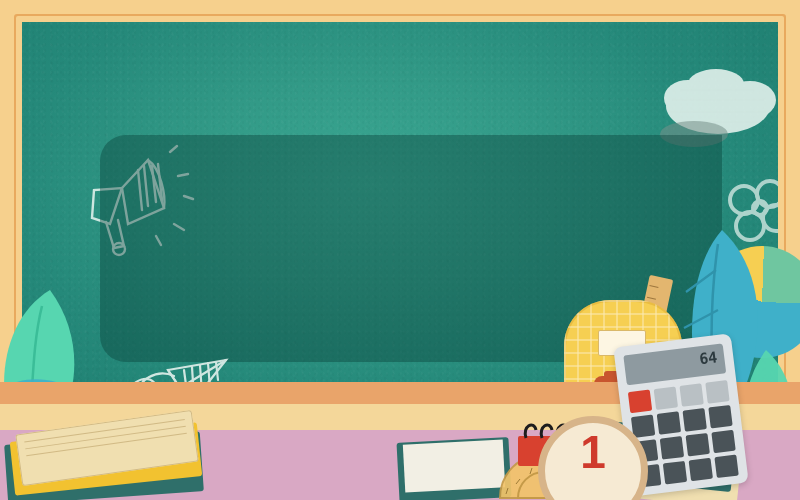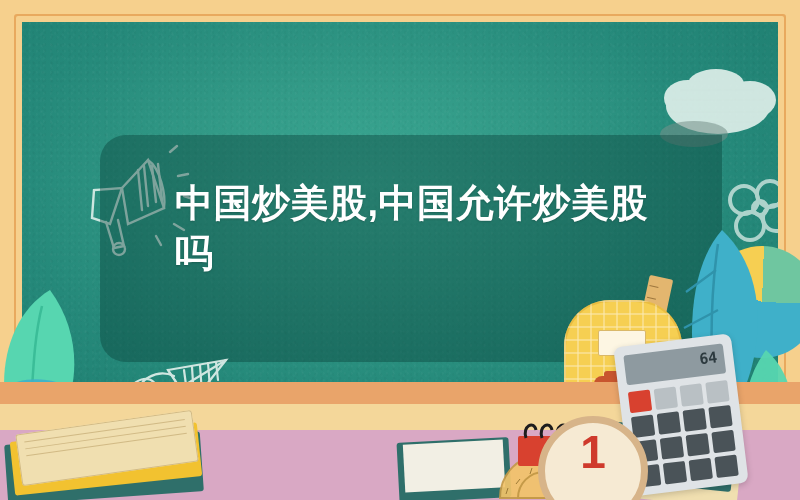--- a/index.html
+++ b/index.html
@@ -192,21 +192,20 @@
       <g stroke="#eef7f3" stroke-width="2.2" fill="none" stroke-linecap="round">
         <path d="M46,18 L104,8 L66,56 L58,36 Z"></path>
         <path d="M46,18 L58,36 L66,56"></path>
         <path d="M104,8 L58,36"></path>
         <path d="M62,18 L66,48 M70,15 L72,46 M78,13 L80,42 M86,11 L88,36 M94,10 L96,28"></path>
         <path d="M2,48 C10,24 30,22 34,34 C37,44 22,50 18,40 C14,30 34,16 52,24"></path>
       </g>
     </svg>
   </div>
 
-  <div class="headline">中国炒美股,中国允许炒美股吗</div>
 
   <svg style="position:absolute;left:-10px;top:280px;width:210px;height:220px;">
     <g>
       <path d="M60,10 C10,40 0,120 34,176 C84,150 104,70 60,10Z" fill="#57d6b0"></path>
       <path d="M52,26 C40,74 44,130 36,168" stroke="#3bbd98" stroke-width="2.5" fill="none"></path>
       <path d="M0,116 C36,86 92,98 112,140 C70,182 16,170 0,116Z" fill="#3fb0c9" opacity=".9"></path>
       <path d="M8,124 C44,126 84,136 106,146" stroke="#2f93ab" stroke-width="2.5" fill="none"></path>
       <path d="M-14,180 C26,134 98,136 124,176 C86,226 12,228 -14,180Z" fill="#57d6b0"></path>
       <path d="M-6,190 C40,178 92,176 118,180" stroke="#3bbd98" stroke-width="2.5" fill="none"></path>
       <path d="M10,186 L28,162 M36,182 L52,158 M62,180 L78,160 M88,180 L100,164" stroke="#3bbd98" stroke-width="2.2" fill="none"></path>

